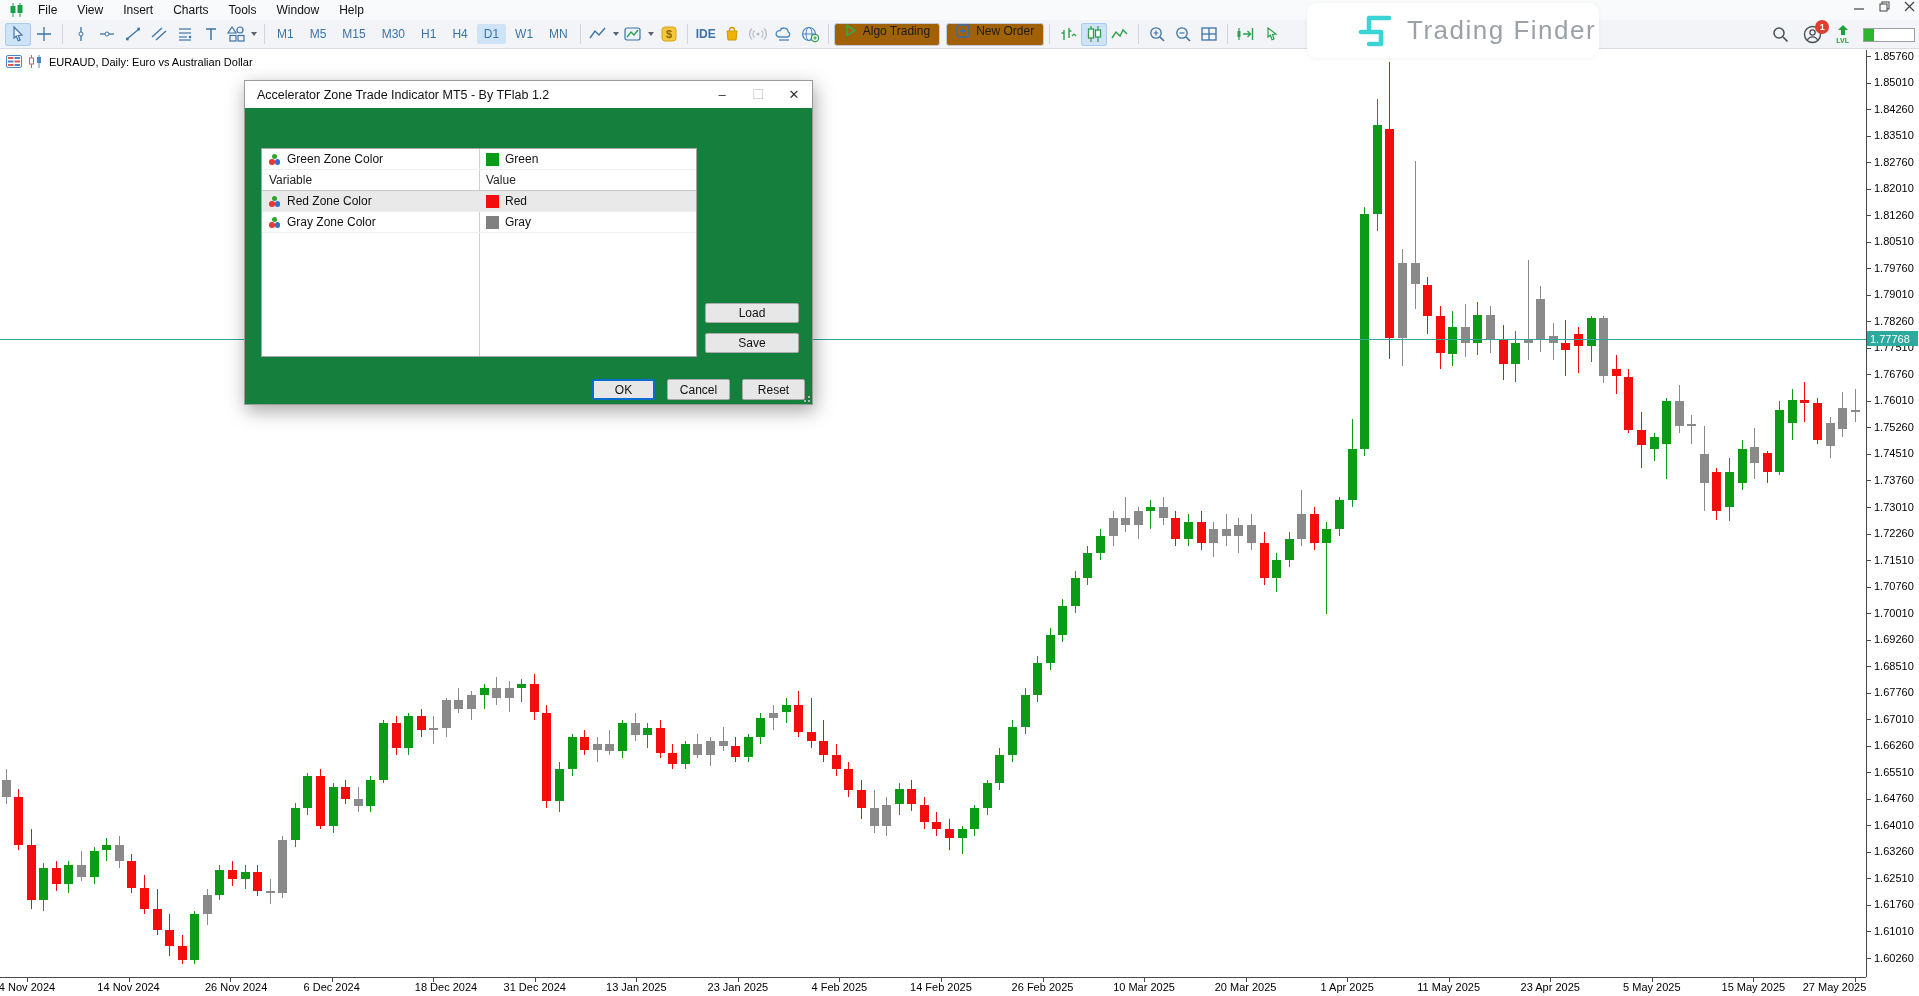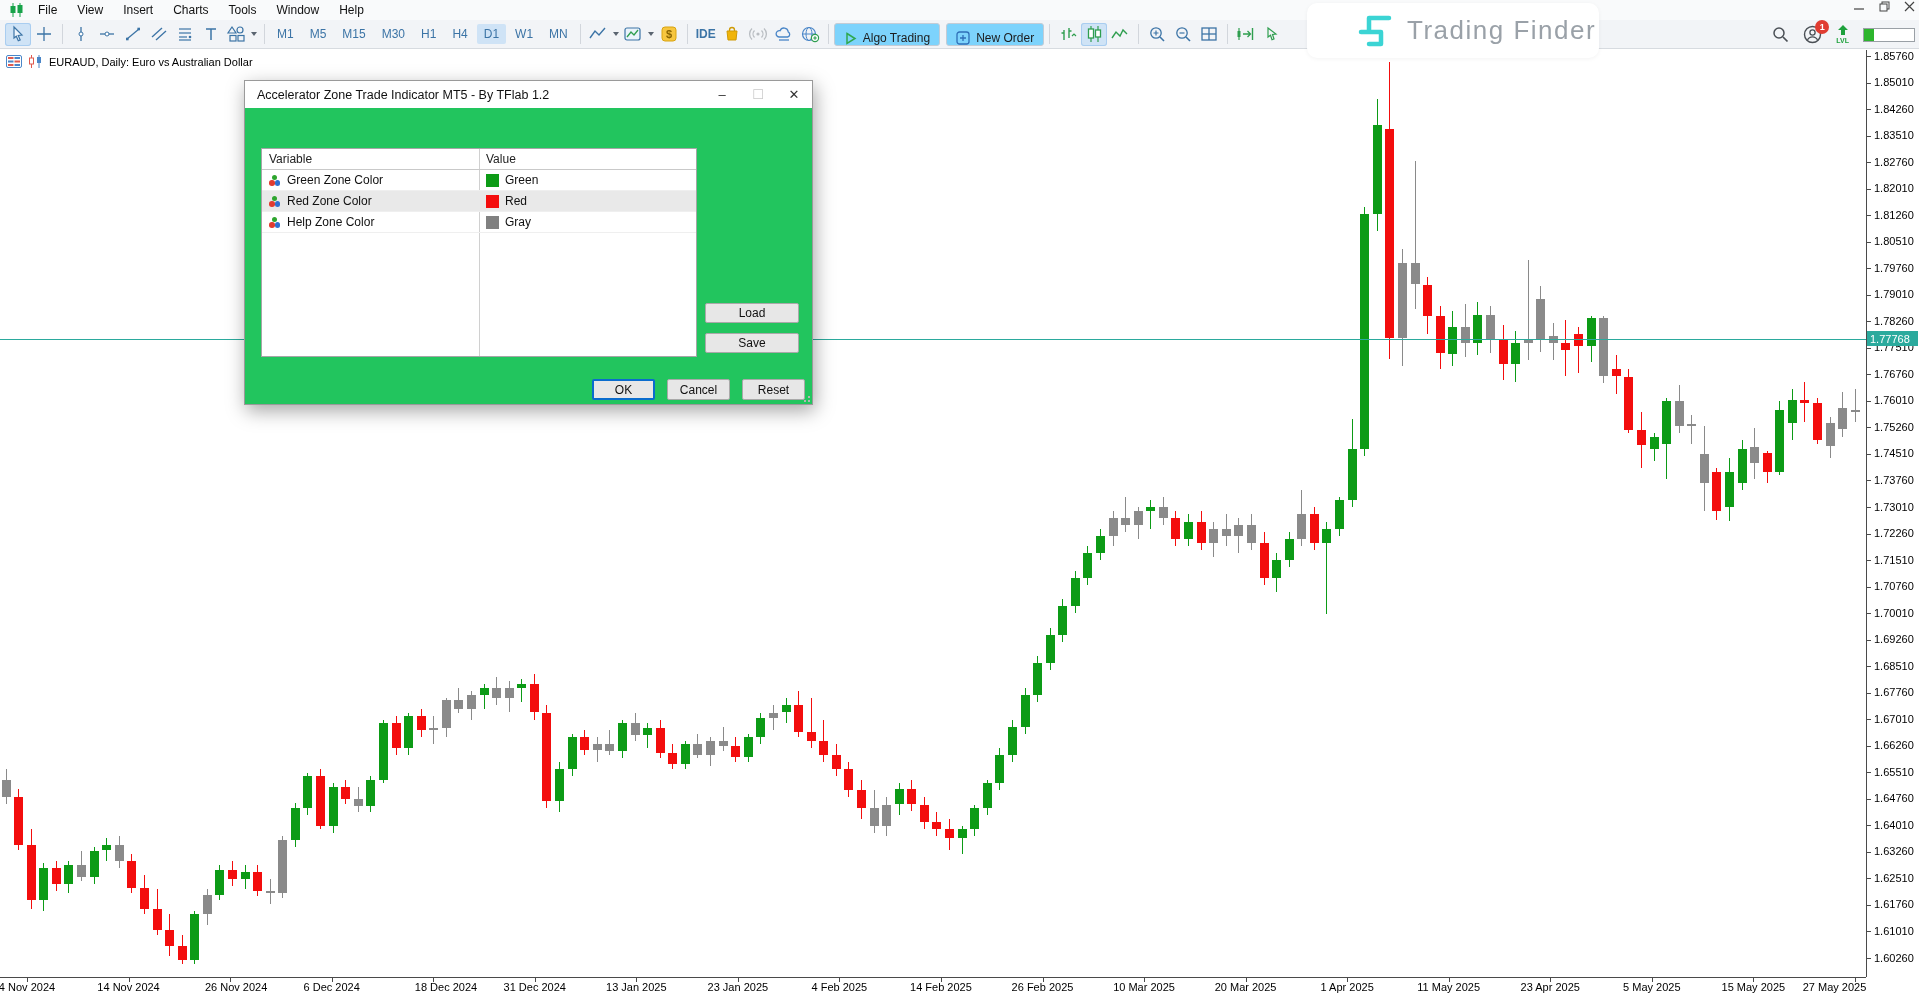--- a/index.html
+++ b/index.html
@@ -18,22 +18,22 @@
   
   #toolbar { position:absolute; top:20px; left:0; right:0; height:29px;
              background:#f2f4f7; border-bottom:1px solid #d7dbe0;
              display:flex; align-items:center; padding-left:5px; z-index:4; }
   .tbtn { height:23px; min-width:26px; display:flex; align-items:center; justify-content:center;
           border-radius:3px; gap:2px; padding:0 2px; }
   .tbtn.sel { background:#cfe3f6; box-shadow:inset 0 0 0 1px #a9cdf0; }
   .sep { width:1px; height:20px; background:#d2d6dc; margin:0 5px; flex:none; }
   .tf { font-size:12px; color:#3c74a6; padding:3px 7px; border-radius:2px; }
   .tf.sel { background:#cfe3f6; }
-  .raised { border:1px solid #c3ccd6; background:#7dd3fc; border-radius:3px; height:23px;
-            display:flex; align-items:flex-end; gap:6px; padding:0 9px; font-size:12px; color:#1c1c1c; }
+  .raised { border:1px solid #c3ccd6; background:#a16207; border-radius:3px; height:23px;
+            display:flex; align-items:flex-start; gap:6px; padding:0 9px; font-size:12px; color:#1c1c1c; }
   .caret { width:0; height:0; border-left:3.5px solid transparent; border-right:3.5px solid transparent;
            border-top:4px solid #5a6470; margin-left:3px; }
   #tb-right { position:absolute; right:2px; top:20px; height:29px; display:flex;
               align-items:center; gap:14px; z-index:6; padding-right:2px; }
   #progressbar { width:52px; height:14px; border:1px solid #9aa0a6; background:#fff; }
   #progressfill { height:100%; width:10px; }
   #notif-badge { position:absolute; top:-5px; right:-7px; width:14px; height:14px; border-radius:50%;
                  background:#e03c31; color:#fff; font-size:9px; font-weight:bold;
                  display:flex; align-items:center; justify-content:center; }
   #lvl-wrap { display:flex; flex-direction:column; align-items:center; line-height:1; }
@@ -57,21 +57,21 @@
   .dlabel { position:absolute; top:3px; white-space:nowrap; color:#000; transform:translateX(-50%); }
   .dtick  { position:absolute; top:0; width:1px; height:4px; background:#4a4a4a; }
   .wick, .cbody { position:absolute; }
   #bidline { position:absolute; left:0; right:0; height:1px; z-index:1; }
   #bidtag { position:absolute; left:0; right:1px; height:15px; color:#fff; font-size:11px;
             display:flex; align-items:center; padding-left:3px; z-index:2; }
   #symbolbar { position:absolute; left:6px; top:5px; display:flex; align-items:center; gap:6px;
                font-size:11px; color:#000; z-index:2; }
 
   
-  #dialog { position:absolute; left:244px; top:80px; width:569px; height:325px; background:#22c55e;
+  #dialog { position:absolute; left:244px; top:80px; width:569px; height:325px; background:#15803d;
             border:1px solid #9a9a9a; box-shadow:2px 6px 18px rgba(0,0,0,0.35); z-index:10; font-size:12px; }
   #dlg-titlebar { height:27px; display:flex; align-items:center; background:#fff; }
   #dlg-title { padding-left:12px; font-size:12.5px; }
   #dlg-controls { margin-left:auto; display:flex; height:100%; }
   .dlg-ctl { width:36px; height:100%; display:flex; align-items:center; justify-content:center;
              font-size:13px; color:#333; }
   .dlg-ctl.disabled { color:#c9c9c9; }
   #dlg-tabs { display:flex; padding-left:10px; margin-top:7px; }
   .dlg-tab { padding:4px 9px 6px 9px; border-bottom:3px solid transparent; color:#000; }
   .dlg-tab.active { border-bottom-color:#2f80d0; }
@@ -803,37 +803,37 @@
     <span id="dlg-title">Accelerator Zone Trade Indicator MT5 - By TFlab 1.2</span>
     <span id="dlg-controls">
       <span class="dlg-ctl">–</span>
       <span class="dlg-ctl disabled">☐</span>
       <span class="dlg-ctl">✕</span>
     </span>
   </div>
   <div id="dlg-table">
     <div id="dlg-col-divider"></div>
     <div id="dlg-table-rows">
-        <div class="trow head">
-          <span class="cell-var">Variable</span>
-          <span class="cell-val">Value</span>
-        </div>
         <div class="trow body-row">
           <span class="cell-var">
             <span class="rgbicon">
               <i class="d1"></i>
               <i class="d2"></i>
               <i class="d3"></i>
             </span>
             <span>Green Zone Color</span>
           </span>
           <span class="cell-val">
             <span class="swatch" style="background: rgb(12, 155, 22);"></span>
             <span>Green</span>
           </span>
+        </div>
+        <div class="trow head">
+          <span class="cell-var">Variable</span>
+          <span class="cell-val">Value</span>
         </div>
         <div class="trow body-row selected">
           <span class="cell-var">
             <span class="rgbicon">
               <i class="d1"></i>
               <i class="d2"></i>
               <i class="d3"></i>
             </span>
             <span>Red Zone Color</span>
           </span>
@@ -842,21 +842,21 @@
             <span>Red</span>
           </span>
         </div>
         <div class="trow body-row">
           <span class="cell-var">
             <span class="rgbicon">
               <i class="d1"></i>
               <i class="d2"></i>
               <i class="d3"></i>
             </span>
-            <span>Help Zone Color</span>
+            <span>Gray Zone Color</span>
           </span>
           <span class="cell-val">
             <span class="swatch" style="background: rgb(128, 128, 128);"></span>
             <span>Gray</span>
           </span>
         </div>
       </div>
   </div>
   <div class="dbtn" id="btn-load">Load</div>
   <div class="dbtn" id="btn-save">Save</div>

